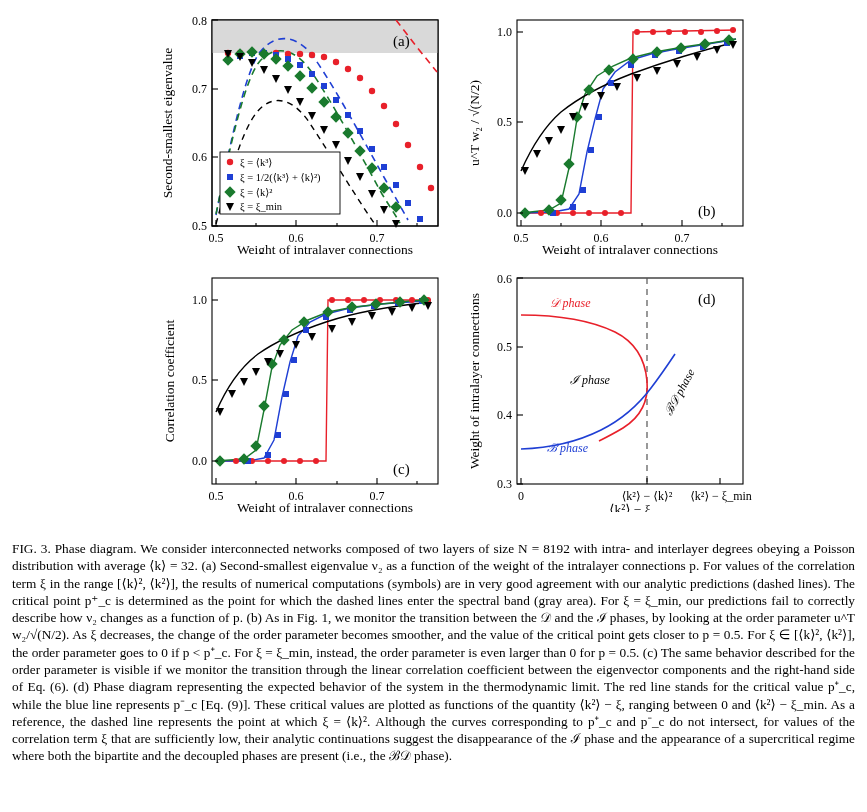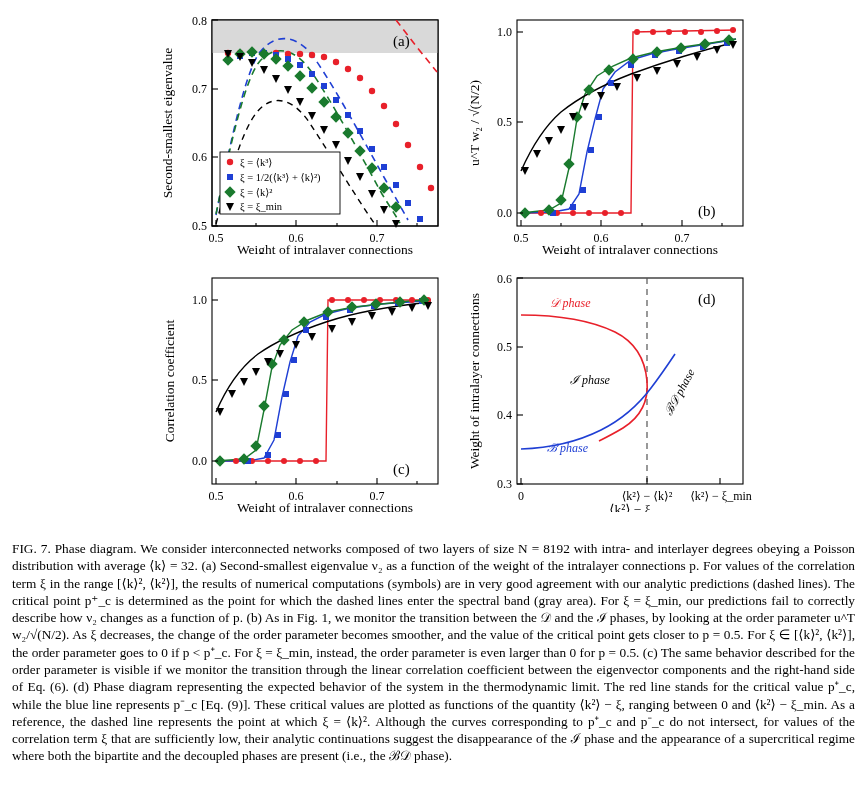--- a/index.html
+++ b/index.html
@@ -496,17 +496,17 @@
         <text class="ticklabel" x="92" y="190" fill="#1f3fd4" font-style="italic">ℬ phase</text>
         <g transform="rotate(-62 228 132)">
           <text class="ticklabel" x="228" y="132" text-anchor="middle" font-style="italic">ℬ𝒟 phase</text>
         </g>
       </svg>
     </div>
 
   </div>
 
   <div class="caption">
-    <span>FIG. 7.</span>
+    <span>FIG. 3.</span>
     <span>Phase diagram. We consider interconnected networks composed of two layers of size N = 8192 with intra- and interlayer degrees obeying a Poisson distribution with average ⟨k⟩ = 32. (a) Second-smallest eigenvalue ν₂ as a function of the weight of the intralayer connections p. For values of the correlation term ξ in the range [⟨k⟩², ⟨k²⟩], the results of numerical computations (symbols) are in very good agreement with our analytic predictions (dashed lines). The critical point p⁺_c is determined as the point for which the dashed lines enter the spectral band (gray area). For ξ = ξ_min, our predictions fail to correctly describe how ν₂ changes as a function of p. (b) As in Fig. 1, we monitor the transition between the 𝒟 and the ℐ phases, by looking at the order parameter u^T w₂/√(N/2). As ξ decreases, the change of the order parameter becomes smoother, and the value of the critical point gets closer to p = 0.5. For ξ ∈ [⟨k⟩², ⟨k²⟩], the order parameter goes to 0 if p &lt; p⁺_c. For ξ = ξ_min, instead, the order parameter is even larger than 0 for p = 0.5. (c) The same behavior described for the order parameter is visible if we monitor the transition through the linear correlation coefficient between the eigenvector components and the right-hand side of Eq. (6). (d) Phase diagram representing the expected behavior of the system in the thermodynamic limit. The red line stands for the critical value p⁺_c, while the blue line represents p⁻_c [Eq. (9)]. These critical values are plotted as functions of the quantity ⟨k²⟩ − ξ, ranging between 0 and ⟨k²⟩ − ξ_min. As a reference, the dashed line represents the point at which ξ = ⟨k⟩². Although the curves corresponding to p⁺_c and p⁻_c do not intersect, for values of the correlation term ξ that are sufficiently low, their analytic continuations suggest the disappearance of the ℐ phase and the appearance of a supercritical regime where both the bipartite and the decoupled phases are present (i.e., the ℬ𝒟 phase).</span>
   </div>
 
 </div>
 
 </body></html>

